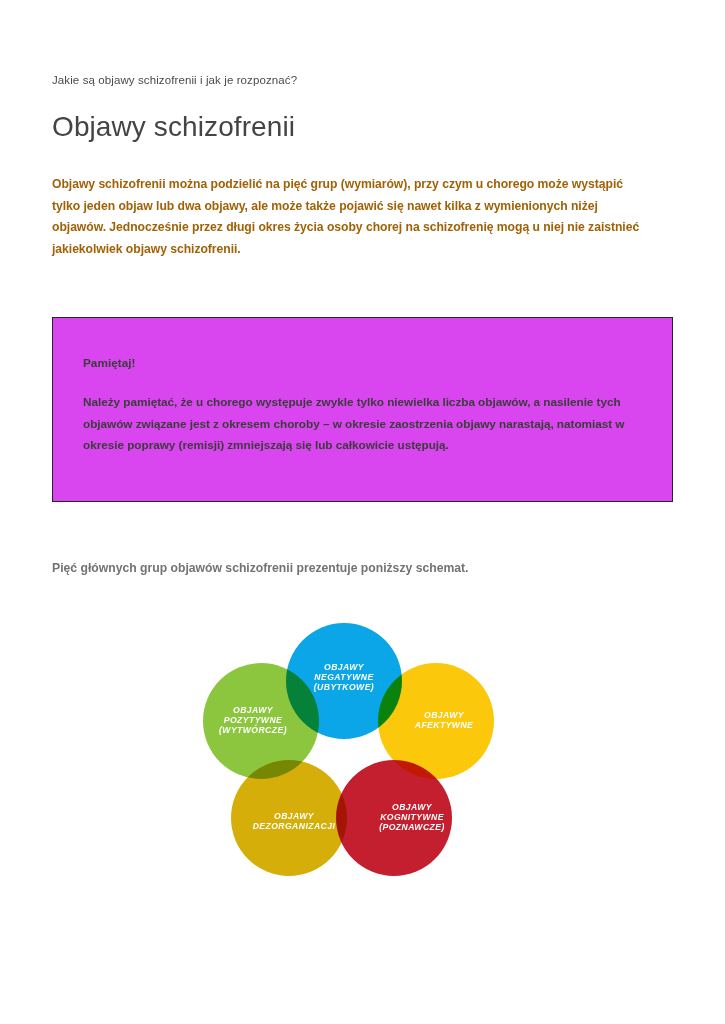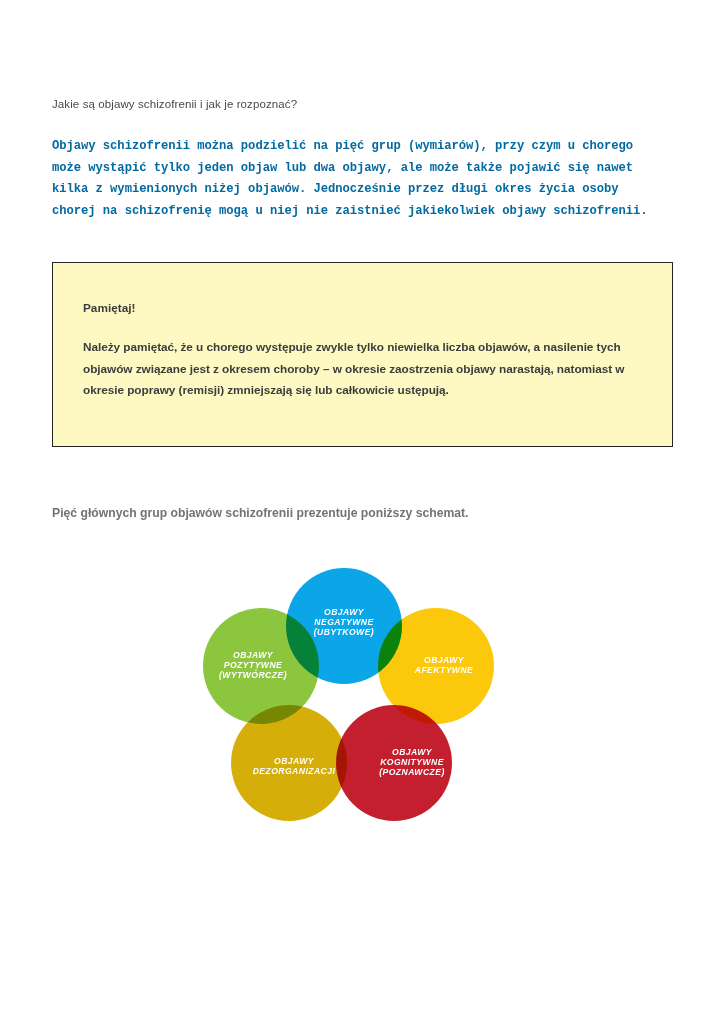--- a/index.html
+++ b/index.html
@@ -21,46 +21,44 @@
     height: 1024px;
     box-sizing: border-box;
     padding: 0 52px;
   }
   .breadcrumb {
     padding-top: 72px;
     font-size: 11.5px;
     line-height: 16px;
     color: #4a4a4a;
     letter-spacing: 0.1px;
-    margin-top: 24px;
   }
   .page-title {
     margin: 22px 0 0 0;
     font-size: 28px;
     line-height: 34px;
     font-weight: 400;
     color: #444444;
     letter-spacing: 0.1px;
   }
   .intro {
-    margin-top: 24px;
+    margin-top: 30px;
     font-size: 12.2px;
     line-height: 21.5px;
-    color: #0369a1;
+    color: #a16207;
     font-weight: 600;
     max-width: 600px;
     letter-spacing: -0.05px;
-    font-family: Liberation Mono, monospace;
   }
   .callout {
-    margin-top: 40px;
+    margin-top: 57px;
     border: 1.5px solid #252525;
     box-sizing: border-box;
     padding: 36px 30px 44px 30px;
-    background: #fef9c3;
+    background: #d946ef;
   }
   .callout-title {
     font-size: 11.8px;
     line-height: 18px;
     font-weight: 600;
     color: #3c3c3c;
     margin: 0 0 20px 0;
   }
   .callout-body {
     font-size: 11.8px;
@@ -99,20 +97,21 @@
     dominant-baseline: middle;
   }
 </style>
 </head>
 <body>
 
 <div class="page">
 
   <div class="breadcrumb">Jakie są objawy schizofrenii i jak je rozpoznać?</div>
 
+  <h1 class="page-title">Objawy schizofrenii</h1>
 
   <p class="intro">Objawy schizofrenii można podzielić na pięć grup (wymiarów), przy czym u chorego może wystąpić tylko jeden objaw lub dwa objawy, ale może także pojawić się nawet kilka z wymienionych niżej objawów. Jednocześnie przez długi okres życia osoby chorej na schizofrenię mogą u niej nie zaistnieć jakiekolwiek objawy schizofrenii.</p>
 
   <div class="callout">
     <p class="callout-title">Pamiętaj!</p>
     <p class="callout-body">Należy pamiętać, że u chorego występuje zwykle tylko niewielka liczba objawów, a nasilenie tych objawów związane jest z okresem choroby – w okresie zaostrzenia objawy narastają, natomiast w okresie poprawy (remisji) zmniejszają się lub całkowicie ustępują.</p>
   </div>
 
   <p class="lead-schema">Pięć głównych grup objawów schizofrenii prezentuje poniższy schemat.</p>
 

